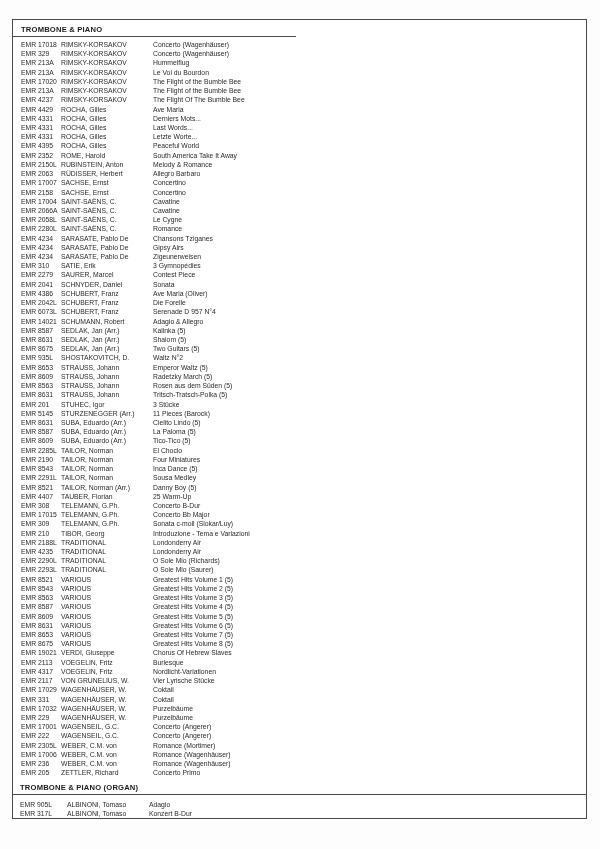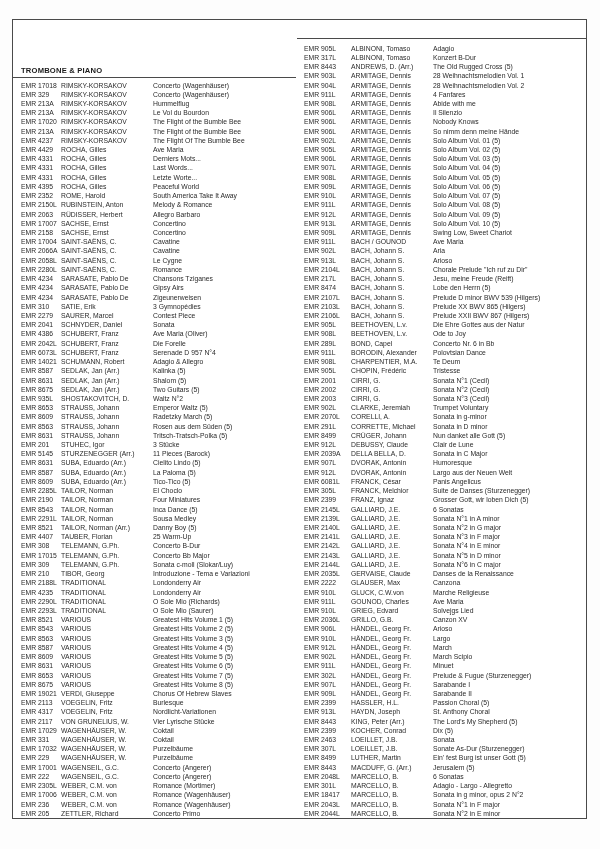--- a/index.html
+++ b/index.html
@@ -9,21 +9,21 @@
     font-family:"Liberation Sans","DejaVu Sans",sans-serif;
     color:#222222;
     -webkit-font-smoothing:antialiased;
   }
   .sheet{
     position:relative;width:600px;height:849px;background:#fdfdfd;overflow:hidden;
   }
   .catalog-box{
     position:absolute;left:12px;top:19px;width:575px;height:800px;
     box-sizing:border-box;border:1px solid #4a4a4a;background:#ffffff;
-    display:flex;align-items:flex-end;
+    display:flex;align-items:flex-start;flex-direction:column;
   }
   .col{box-sizing:border-box;overflow:hidden;}
   .col-left{width:283px;padding:5px 4px 0 8px;}
   .col-right{flex:1;padding:5px 4px 0 7px;}
   .vdiv{width:1px;background:#4a4a4a;}
   .col-title{
     margin:0;font-size:7.6px;font-weight:bold;line-height:9px;
     letter-spacing:0.2px;color:#1b1b1b;white-space:nowrap;
   }
   .col-left .rule{height:1px;background:#4a4a4a;margin:2px -4px 3px -8px;}
@@ -449,20 +449,21 @@
               <td class="comp">ZETTLER, Richard</td>
               <td class="title">Concerto Primo</td>
             </tr>
           </tbody>
       </table>
     </section>
 
     <div class="vdiv"></div>
 
     <section class="col col-right">
+      <h2 class="col-title">TROMBONE &amp; PIANO (ORGAN)</h2>
       <div class="rule"></div>
       <table class="rows">
         <tbody>
             <tr>
               <td class="ref">EMR 905L</td>
               <td class="comp">ALBINONI, Tomaso</td>
               <td class="title">Adagio</td>
             </tr>
             <tr>
               <td class="ref">EMR 317L</td>

